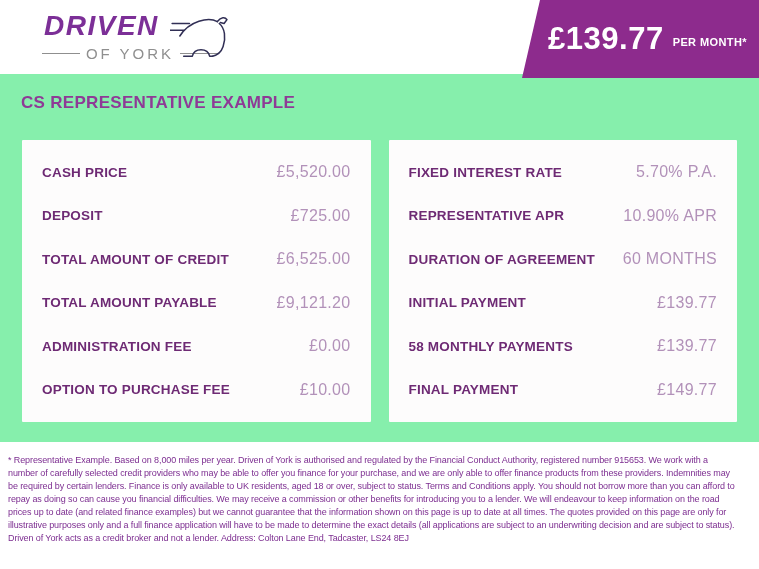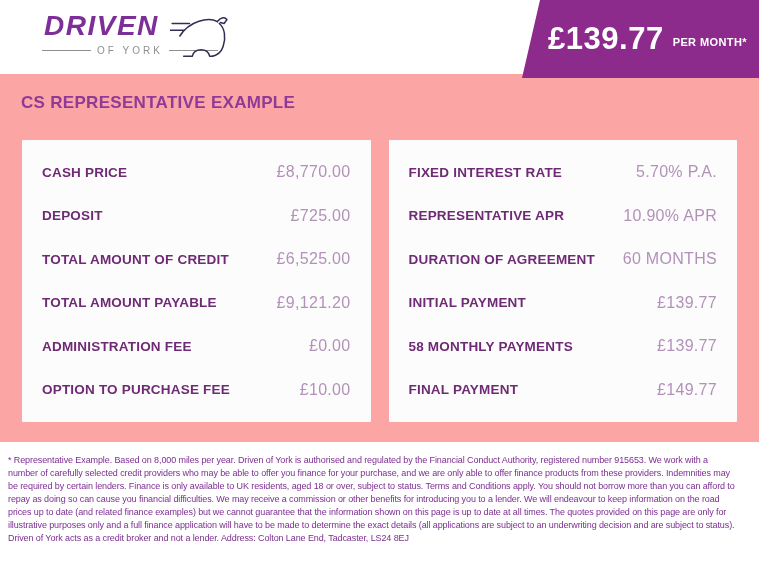--- a/index.html
+++ b/index.html
@@ -47,21 +47,21 @@
     display: flex;
     align-items: center;
     width: 176px;
     margin-top: 2px;
   }
   .logo-line {
     flex: 1;
     border-top: 1.5px solid #8f8f8f;
   }
   .logo-tagline {
-    font-size: 10px;
+    font-size: 15px;
     color: #8f8f8f;
     letter-spacing: 3px;
     padding: 0 6px;
     white-space: nowrap;
   }
 
   .price-banner {
     position: absolute;
     top: 0;
     right: 0;
@@ -87,21 +87,21 @@
     color: #ffffff;
     font-size: 11px;
     font-weight: bold;
     letter-spacing: 0.4px;
     margin-top: 5px;
   }
 
   
   .grey-section {
     height: 368px;
-    background: #fca5a5;
+    background: #86efac;
     padding-top: 19px;
   }
   .page-title {
     margin-left: 21px;
     font-size: 17px;
     font-weight: bold;
     letter-spacing: 0.3px;
     color: #8e3a96;
   }
   .cards {
@@ -181,21 +181,21 @@
   </div>
 
   <div class="grey-section">
     <div class="page-title">CS REPRESENTATIVE EXAMPLE</div>
 
     <div class="cards">
 
       <div class="card">
         <div class="row">
           <span class="row-label">CASH PRICE</span>
-          <span class="row-value">£8,770.00</span>
+          <span class="row-value">£5,520.00</span>
         </div>
         <div class="row">
           <span class="row-label">DEPOSIT</span>
           <span class="row-value">£725.00</span>
         </div>
         <div class="row">
           <span class="row-label">TOTAL AMOUNT OF CREDIT</span>
           <span class="row-value">£6,525.00</span>
         </div>
         <div class="row">

